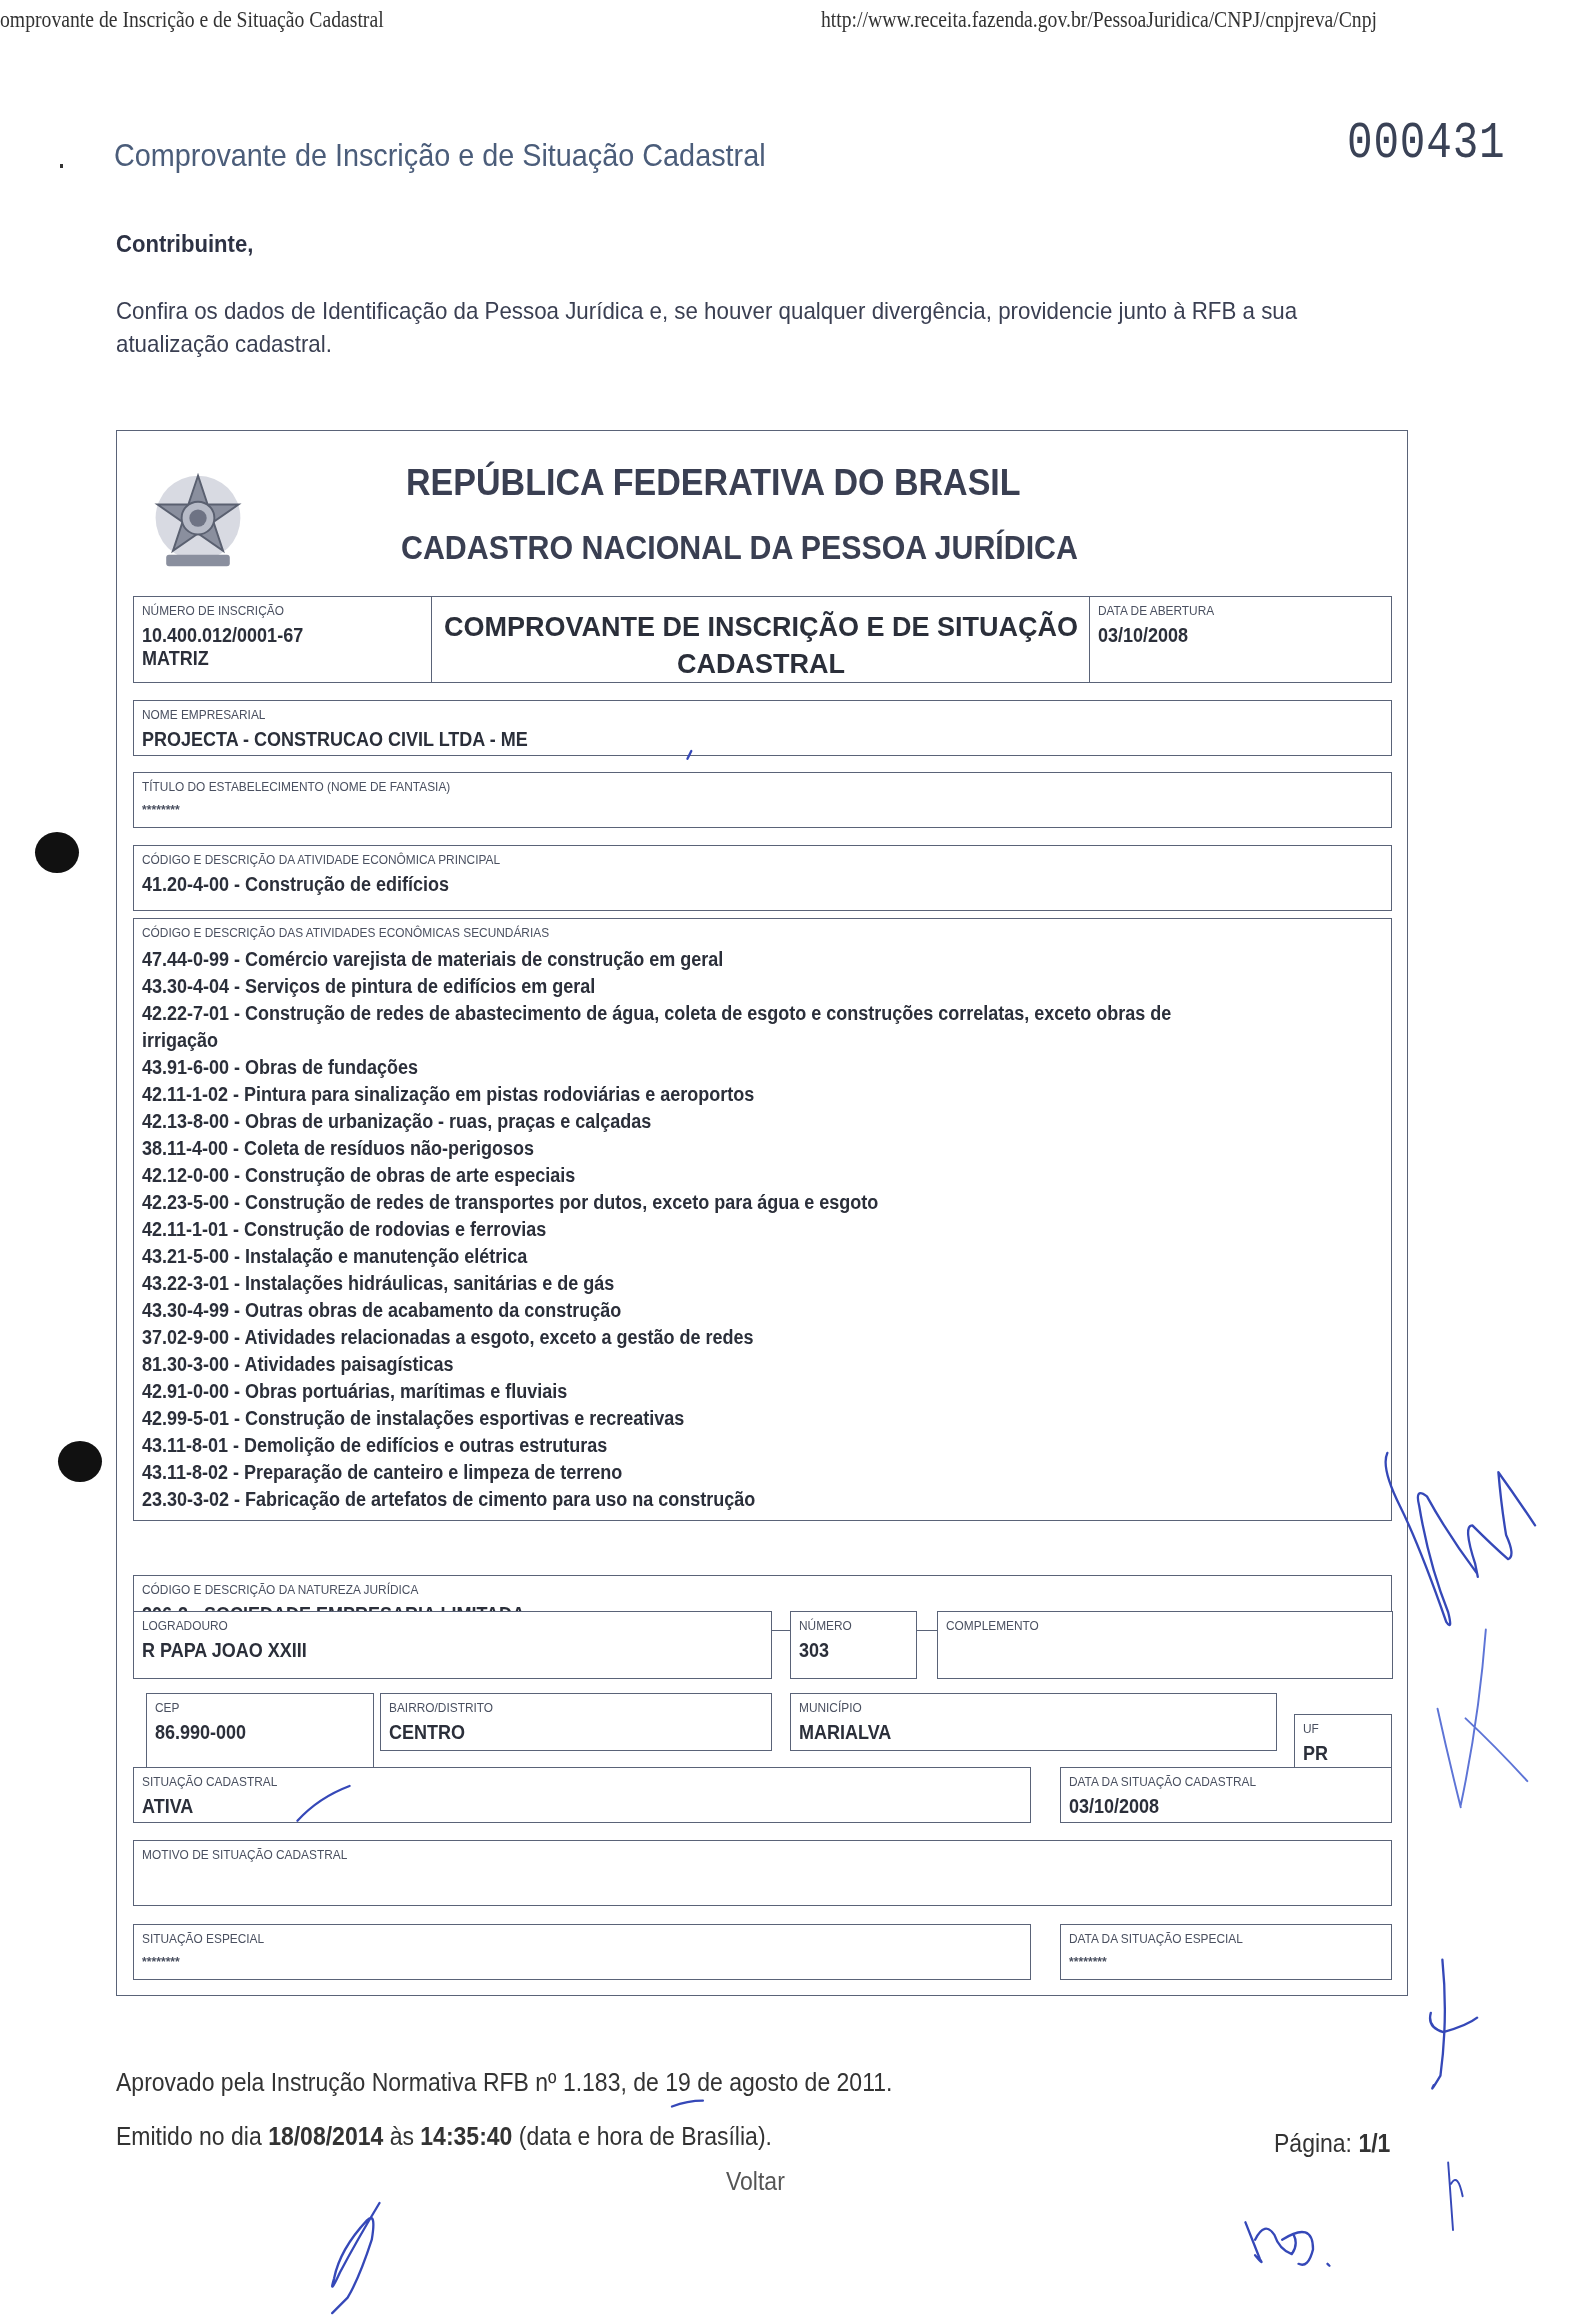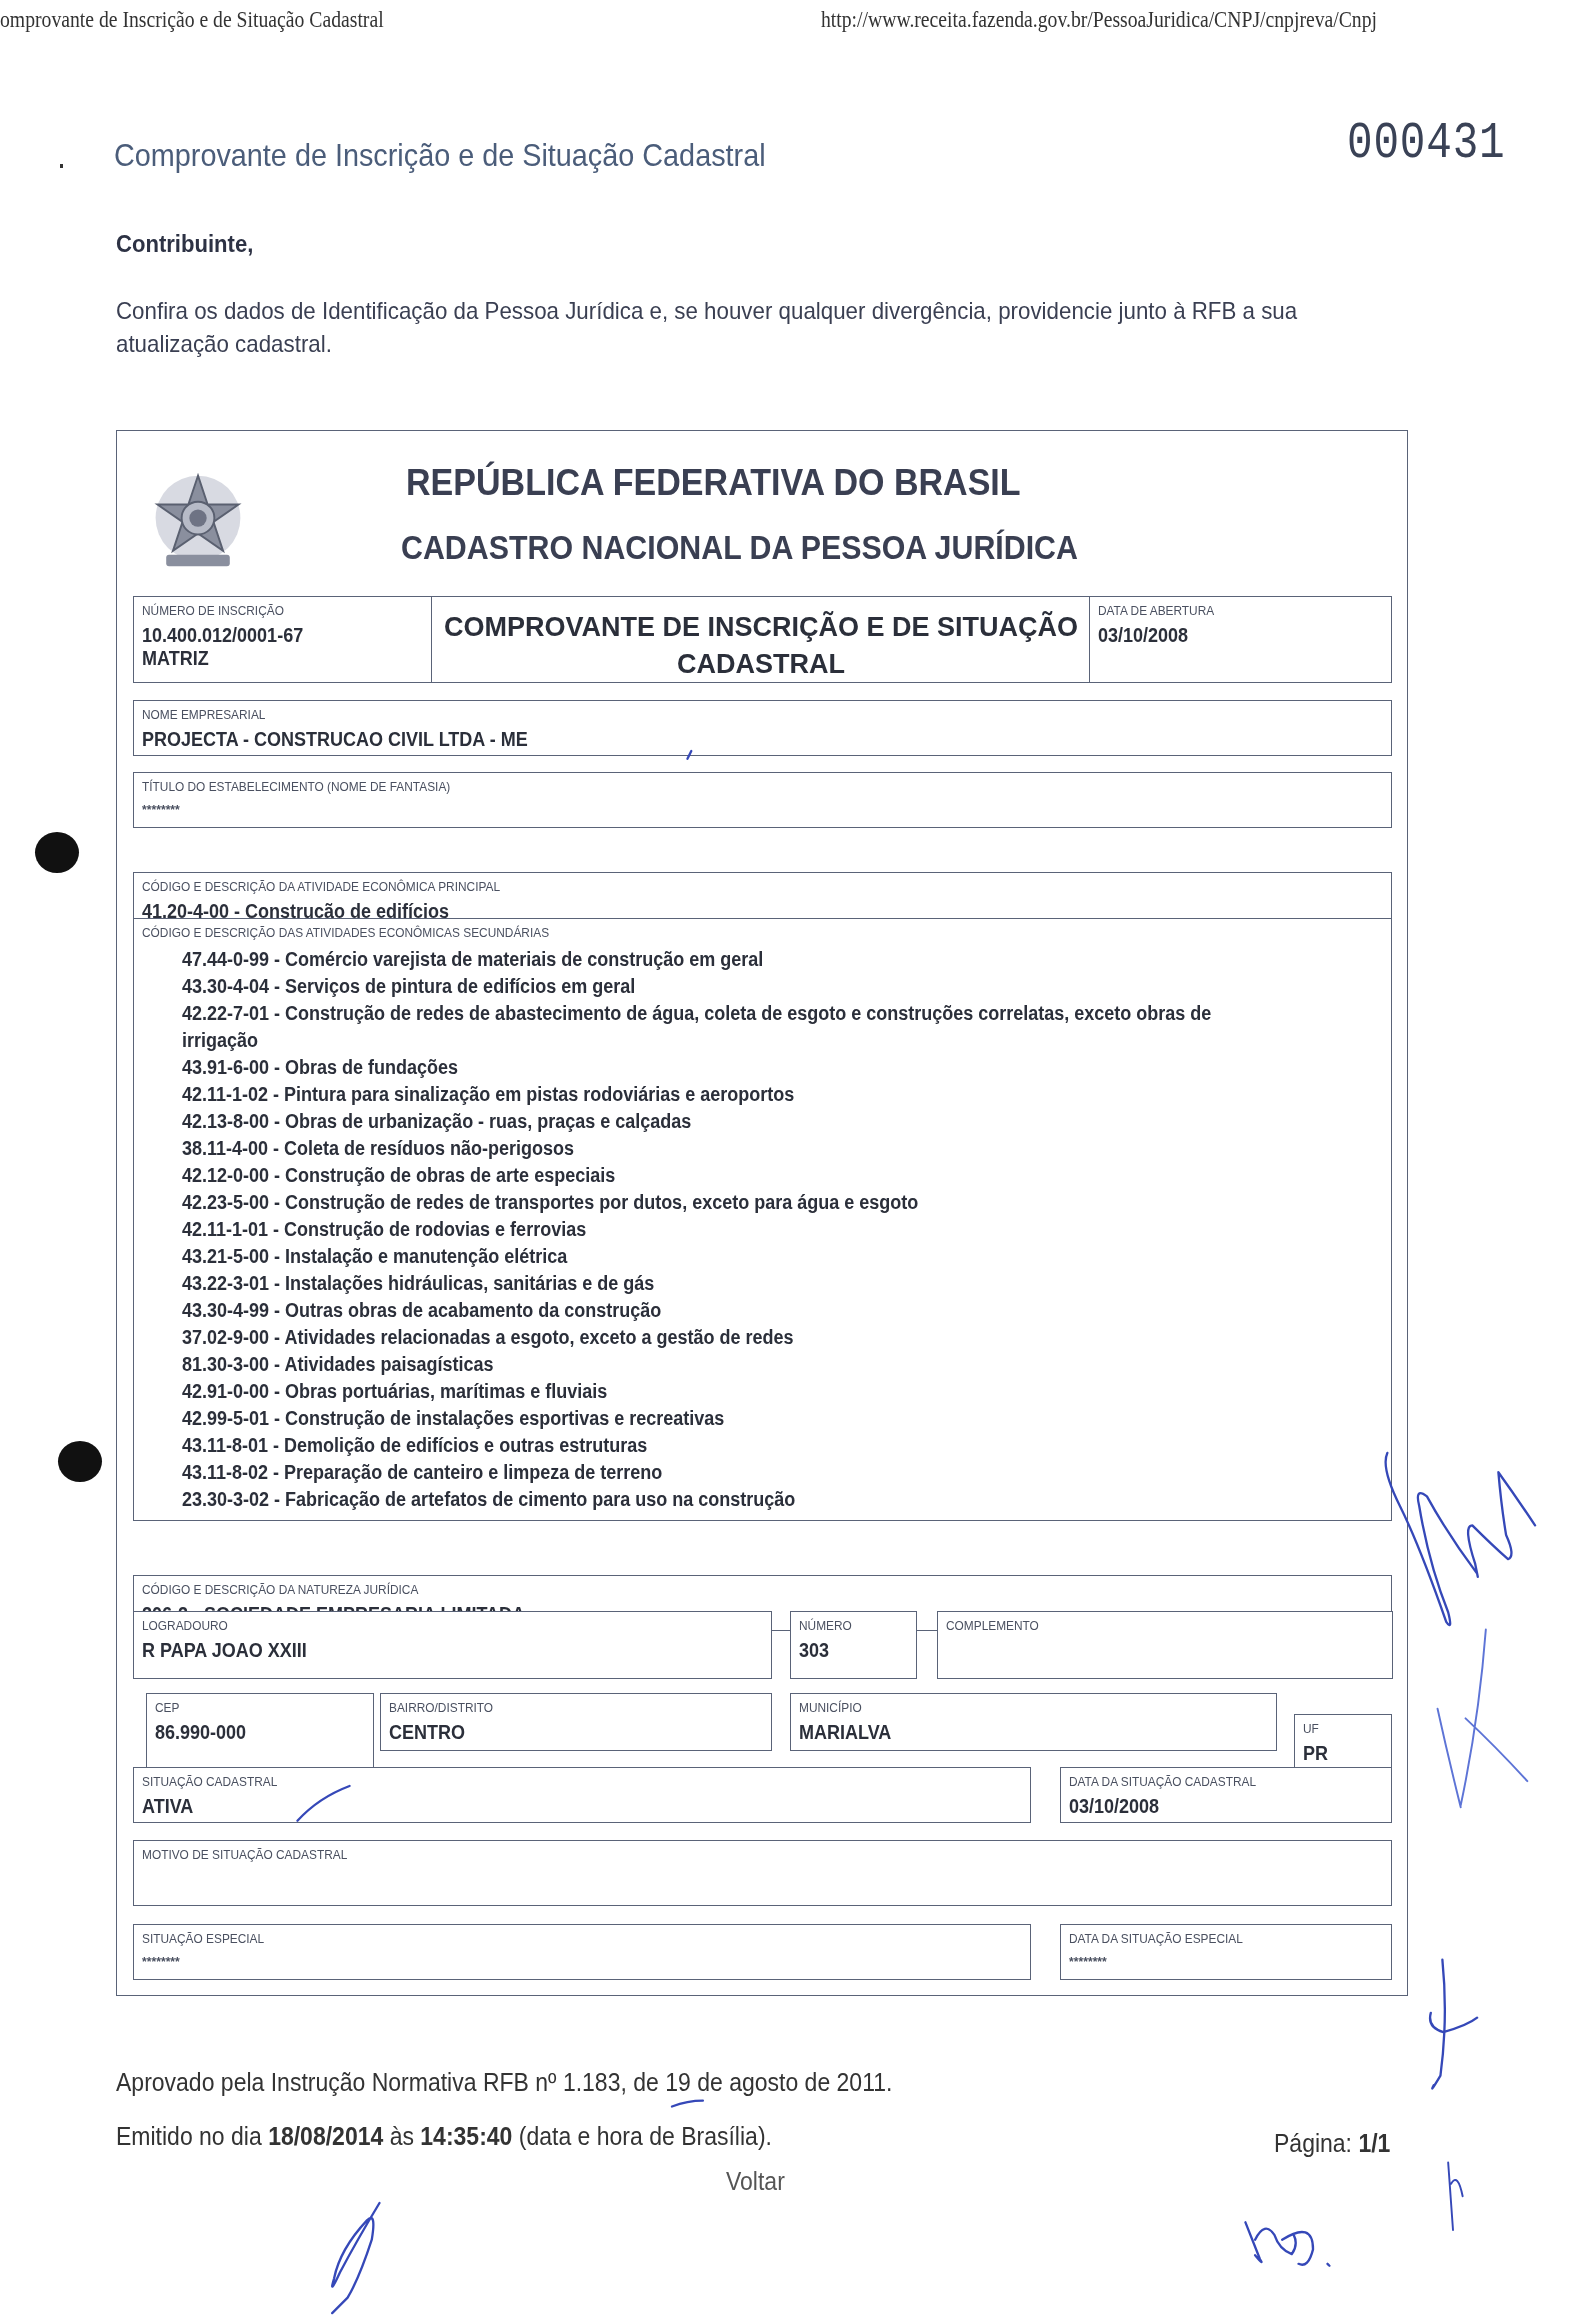--- a/index.html
+++ b/index.html
@@ -19,21 +19,21 @@
   .rep-title { left:406px; top:462px; font-size:37px; font-weight:bold; color:#3a3f52; transform:scaleX(0.92); transform-origin:left top; white-space:nowrap; }
   .cad-title { left:401px; top:529px; font-size:33px; font-weight:bold; color:#3a3f52; transform:scaleX(0.92); transform-origin:left top; white-space:nowrap; }
 
   .field { position:absolute; border:1.9px solid #5a6378; box-sizing:border-box; background:#fff; }
   .lbl { position:absolute; left:7.7px; top:5.8px; font-size:13.5px; color:#4a5060; text-transform:uppercase; white-space:nowrap; transform:scaleX(0.88); transform-origin:left top; }
   .val { position:absolute; left:7.7px; top:27px; font-size:20px; font-weight:bold; color:#2b2f3a; white-space:nowrap; transform:scaleX(0.9); transform-origin:left top; }
   .val2 { position:absolute; left:7.7px; top:52px; font-size:20px; font-weight:bold; color:#2b2f3a; white-space:nowrap; transform:scaleX(0.9); transform-origin:left top; }
   .stars { font-size:13.5px; letter-spacing:0; font-weight:bold; color:#4a5060; top:29px; }
   .center-title { position:absolute; left:0; right:0; top:11.6px; text-align:center; font-size:27px; font-weight:bold; color:#2b2f3a; line-height:37px; }
 
-  .sec-list { position:absolute; left:7.7px; top:27px; right:4px;margin-left:40px; }
+  .sec-list { position:absolute; left:7.7px; top:27px; right:4px; }
   .sec-item { font-size:20px; font-weight:bold; line-height:27px; color:#2b2f3a; transform:scaleX(0.9); transform-origin:left top; width:111%; }
 
   .footer1 { left:116px; top:2068px; font-size:25px; color:#333; transform:scaleX(0.92); transform-origin:left top; white-space:nowrap; }
   .footer2 { left:116px; top:2122px; font-size:25px; color:#333; transform:scaleX(0.92); transform-origin:left top; white-space:nowrap; }
   .footer2 b { font-weight:bold; }
   .page-of { left:1274px; top:2129px; font-size:25px; color:#333; transform:scaleX(0.92); transform-origin:left top; white-space:nowrap; }
   .back-link { left:726px; top:2167px; font-size:25px; color:#555; transform:scaleX(0.92); transform-origin:left top; cursor:pointer; }
 
   .punch { width:44px; height:41px; border-radius:50%; background:#111; }
   .sig { pointer-events:none; }
@@ -81,21 +81,21 @@
 <div class="field" style="left:133px; top:700px; width:1259px; height:56px;">
   <div class="lbl">NOME EMPRESARIAL</div>
   <div class="val">PROJECTA - CONSTRUCAO CIVIL LTDA - ME</div>
 </div>
 
 <div class="field" style="left:133px; top:772px; width:1259px; height:56px;">
   <div class="lbl">TÍTULO DO ESTABELECIMENTO (NOME DE FANTASIA)</div>
   <div class="val stars">********</div>
 </div>
 
-<div class="field" style="left:133px; top:845px; width:1259px; height:66px;margin-top:27px;">
+<div class="field" style="left:133px; top:845px; width:1259px; height:66px;">
   <div class="lbl">CÓDIGO E DESCRIÇÃO DA ATIVIDADE ECONÔMICA PRINCIPAL</div>
   <div class="val">41.20-4-00 - Construção de edifícios</div>
 </div>
 
 <div class="field" style="left:133px; top:918px; width:1259px; height:603px;">
   <div class="lbl">CÓDIGO E DESCRIÇÃO DAS ATIVIDADES ECONÔMICAS SECUNDÁRIAS</div>
   <div class="sec-list" id="sec-list">
       <div class="sec-item">47.44-0-99 - Comércio varejista de materiais de construção em geral</div>
       <div class="sec-item">43.30-4-04 - Serviços de pintura de edifícios em geral</div>
       <div class="sec-item">42.22-7-01 - Construção de redes de abastecimento de água, coleta de esgoto e construções correlatas, exceto obras de</div>

